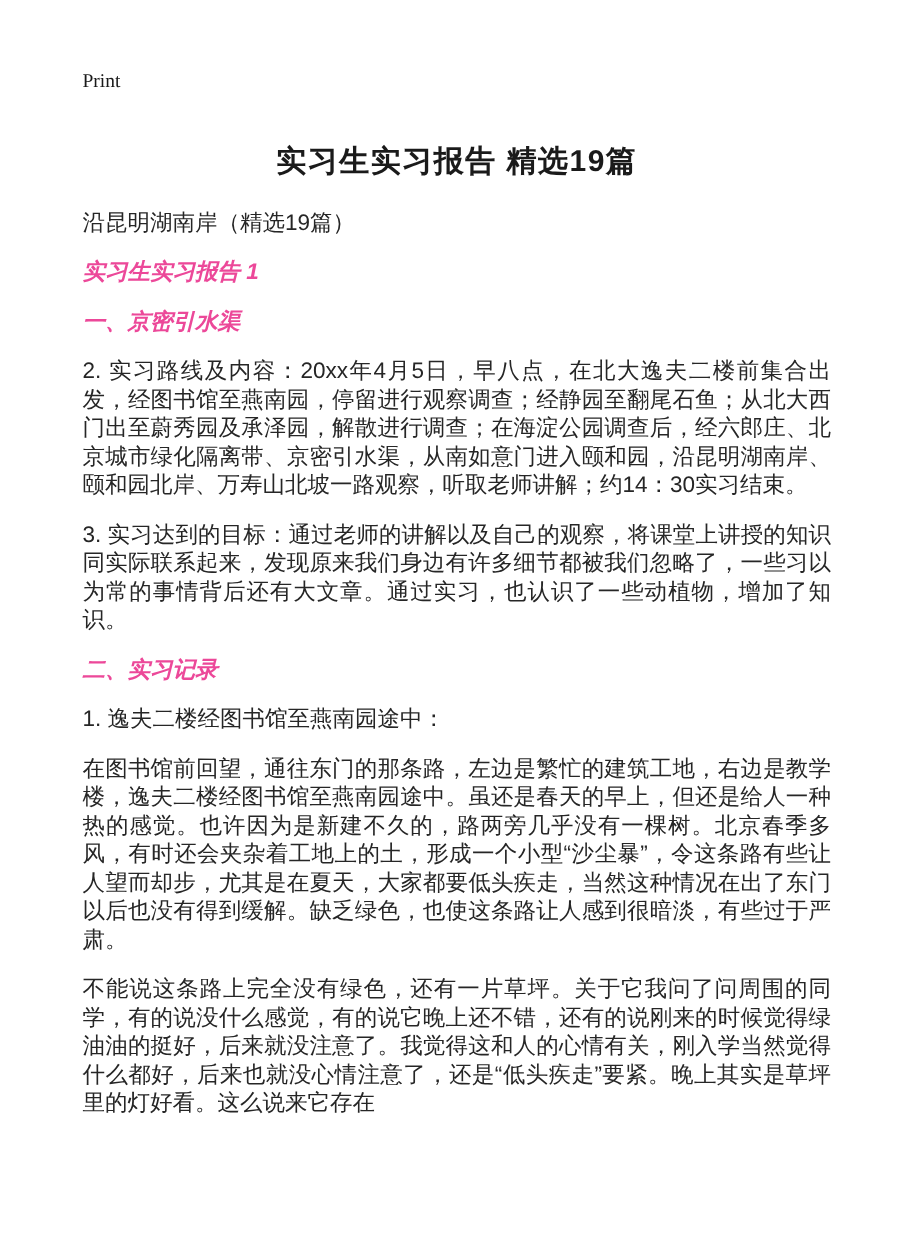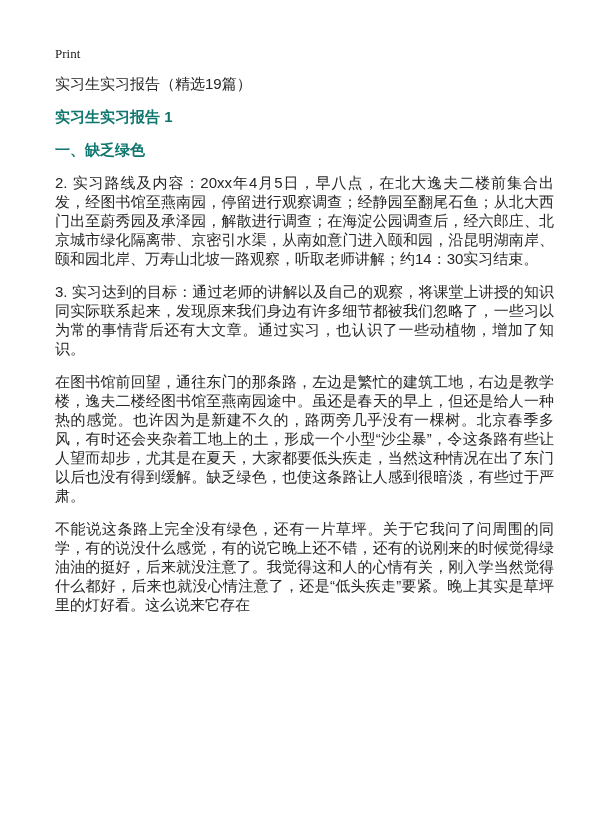--- a/index.html
+++ b/index.html
@@ -18,21 +18,21 @@
     box-sizing: border-box;
     width: 600px;
     height: 828px;
     padding: 46px 46px 0 55px;
     background: #ffffff;
   }
   .print-link {
     font-family: "Liberation Serif", serif;
     font-size: 13px;
     color: #1a1a1a;
-    margin: 0 0 12px 0;
+    margin: 0 0 32px 0;
   }
   .doc-title {
     font-size: 20px;
     font-weight: bold;
     text-align: center;
     color: #1a1a1a;
     margin: 0 0 18px 0;
     letter-spacing: 1px;
   }
   .para, .subtitle {
@@ -41,42 +41,46 @@
     margin: 0 0 14px 0;
     word-break: break-all;
     text-align: justify;
     color: #262626;
   }
   .heading {
     font-size: 15px;
     font-weight: bold;
     line-height: 19px;
     margin: 0 0 14px 0;
-    color: #0f766e;
+    color: #ec4899;
+    font-style: italic;
   }
 </style>
 </head>
 <body>
 
 <div class="page">
 
   <div class="print-link">Print</div>
 
+  <h1 class="doc-title">实习生实习报告 精选19篇</h1>
 
-  <p class="subtitle">实习生实习报告（精选19篇）</p>
+  <p class="subtitle">沿昆明湖南岸（精选19篇）</p>
 
 
   <h2 class="heading">实习生实习报告 1</h2>
 
-  <h3 class="heading">一、缺乏绿色</h3>
+  <h3 class="heading">一、京密引水渠</h3>
 
 
   <p class="para">2. 实习路线及内容：20xx年4月5日，早八点，在北大逸夫二楼前集合出发，经图书馆至燕南园，停留进行观察调查；经静园至翻尾石鱼；从北大西门出至蔚秀园及承泽园，解散进行调查；在海淀公园调查后，经六郎庄、北京城市绿化隔离带、京密引水渠，从南如意门进入颐和园，沿昆明湖南岸、颐和园北岸、万寿山北坡一路观察，听取老师讲解；约14：30实习结束。</p>
 
   <p class="para">3. 实习达到的目标：通过老师的讲解以及自己的观察，将课堂上讲授的知识同实际联系起来，发现原来我们身边有许多细节都被我们忽略了，一些习以为常的事情背后还有大文章。通过实习，也认识了一些动植物，增加了知识。</p>
 
+  <h3 class="heading">二、实习记录</h3>
 
+  <p class="para">1. 逸夫二楼经图书馆至燕南园途中：</p>
 
   <p class="para">在图书馆前回望，通往东门的那条路，左边是繁忙的建筑工地，右边是教学楼，逸夫二楼经图书馆至燕南园途中。虽还是春天的早上，但还是给人一种热的感觉。也许因为是新建不久的，路两旁几乎没有一棵树。北京春季多风，有时还会夹杂着工地上的土，形成一个小型“沙尘暴”，令这条路有些让人望而却步，尤其是在夏天，大家都要低头疾走，当然这种情况在出了东门以后也没有得到缓解。缺乏绿色，也使这条路让人感到很暗淡，有些过于严肃。</p>
 
   <p class="para">不能说这条路上完全没有绿色，还有一片草坪。关于它我问了问周围的同学，有的说没什么感觉，有的说它晚上还不错，还有的说刚来的时候觉得绿油油的挺好，后来就没注意了。我觉得这和人的心情有关，刚入学当然觉得什么都好，后来也就没心情注意了，还是“低头疾走”要紧。晚上其实是草坪里的灯好看。这么说来它存在</p>
 
 </div>
 
 </body></html>

